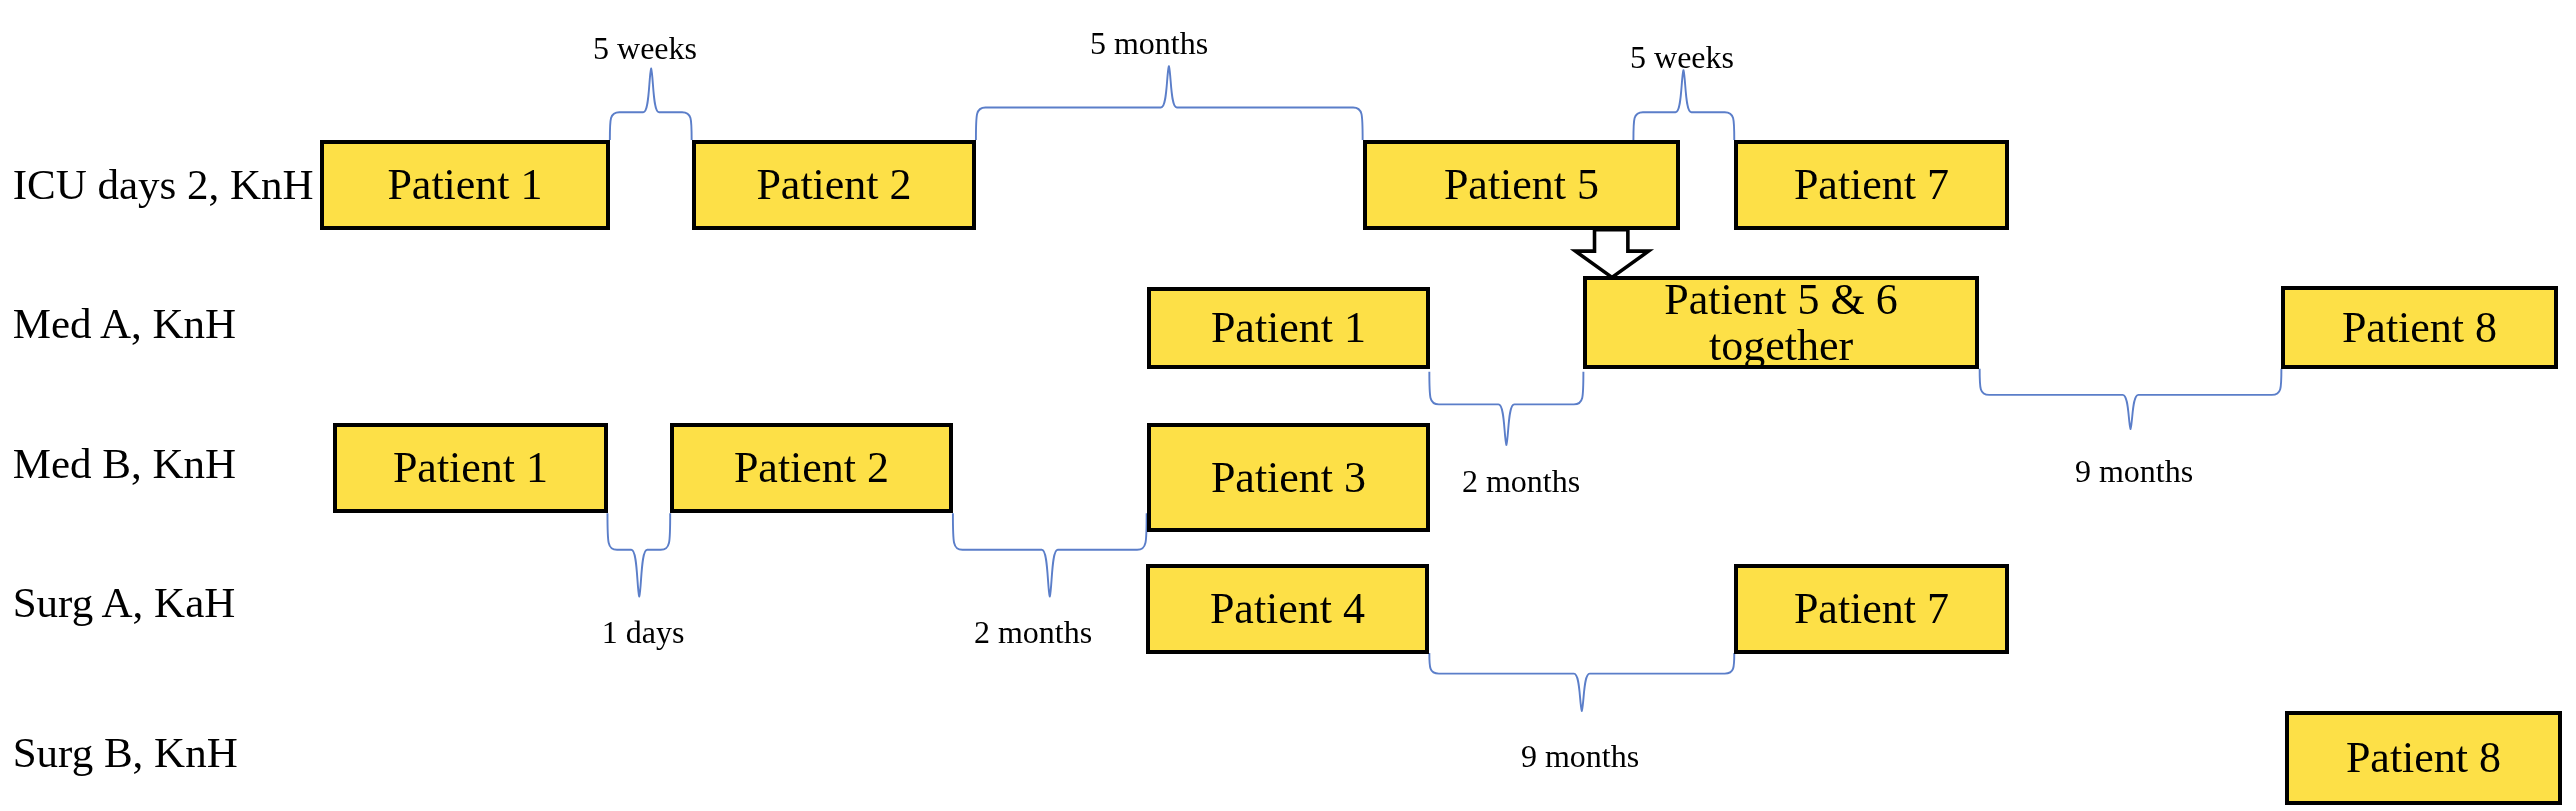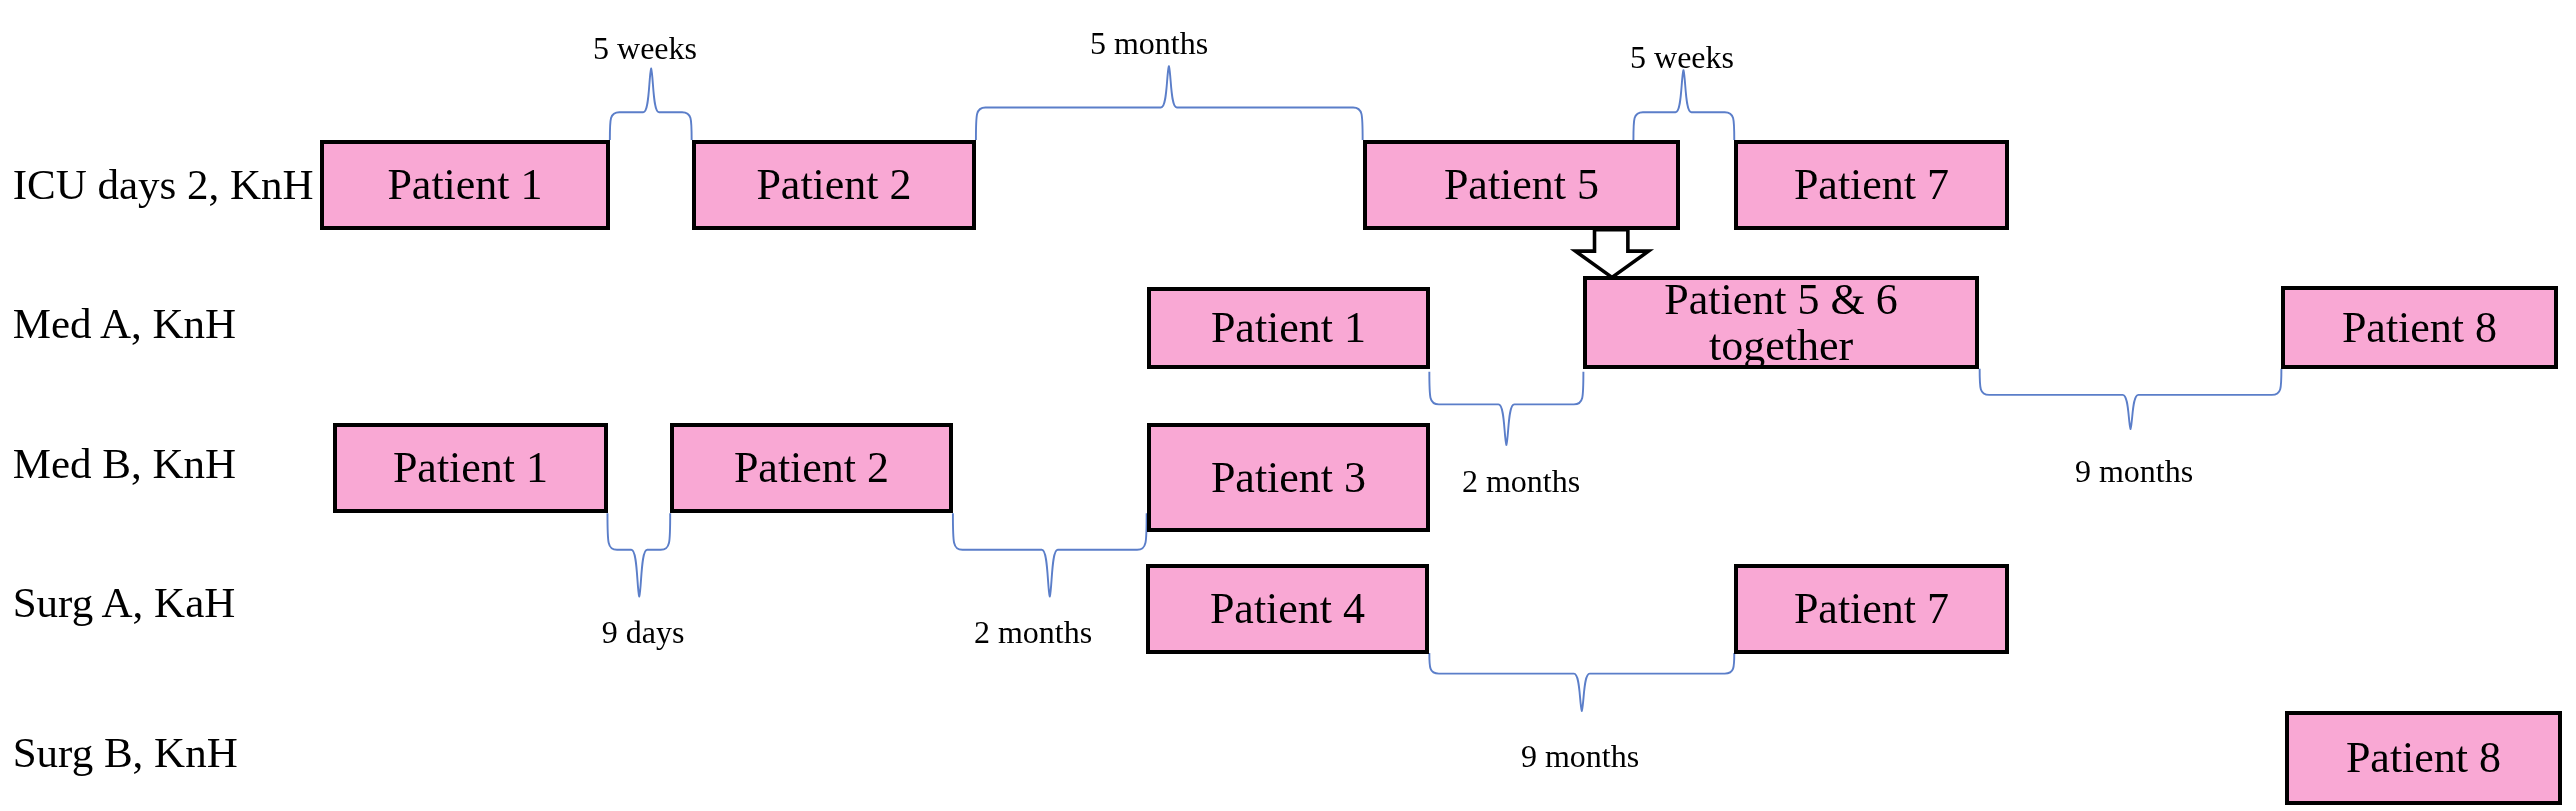--- a/index.html
+++ b/index.html
@@ -15,21 +15,21 @@
   #overlay { position: absolute; left: 0; top: 0; }
   .rowlabel {
     position: absolute;
     left: 12.7px;
     font-size: 43px;
     line-height: 44px;
     white-space: nowrap;
   }
   .pbox {
     position: absolute;
-    background: #f9a8d4;
+    background: #fde047;
     border: 4px solid #000000;
     box-sizing: border-box;
     display: flex;
     align-items: center;
     justify-content: center;
     text-align: center;
     font-size: 44px;
     line-height: 46px;
     white-space: nowrap;
   }
@@ -112,18 +112,18 @@
 
   <div class="pbox" style="left:2285px;top:711px;width:277px;height:94px">
       <span>Patient 8</span>
     </div>
 
   <div class="dur" style="left:645px;top:16px">5 weeks</div>
   <div class="dur" style="left:1149px;top:11px">5 months</div>
   <div class="dur" style="left:1682px;top:25.4px">5 weeks</div>
   <div class="dur" style="left:1521px;top:449px">2 months</div>
   <div class="dur" style="left:2134px;top:439px">9 months</div>
-  <div class="dur" style="left:643px;top:600px">9 days</div>
+  <div class="dur" style="left:643px;top:600px">1 days</div>
   <div class="dur" style="left:1033px;top:600px">2 months</div>
   <div class="dur" style="left:1580px;top:724px">9 months</div>
 
 </div>
 
 
 </body></html>

